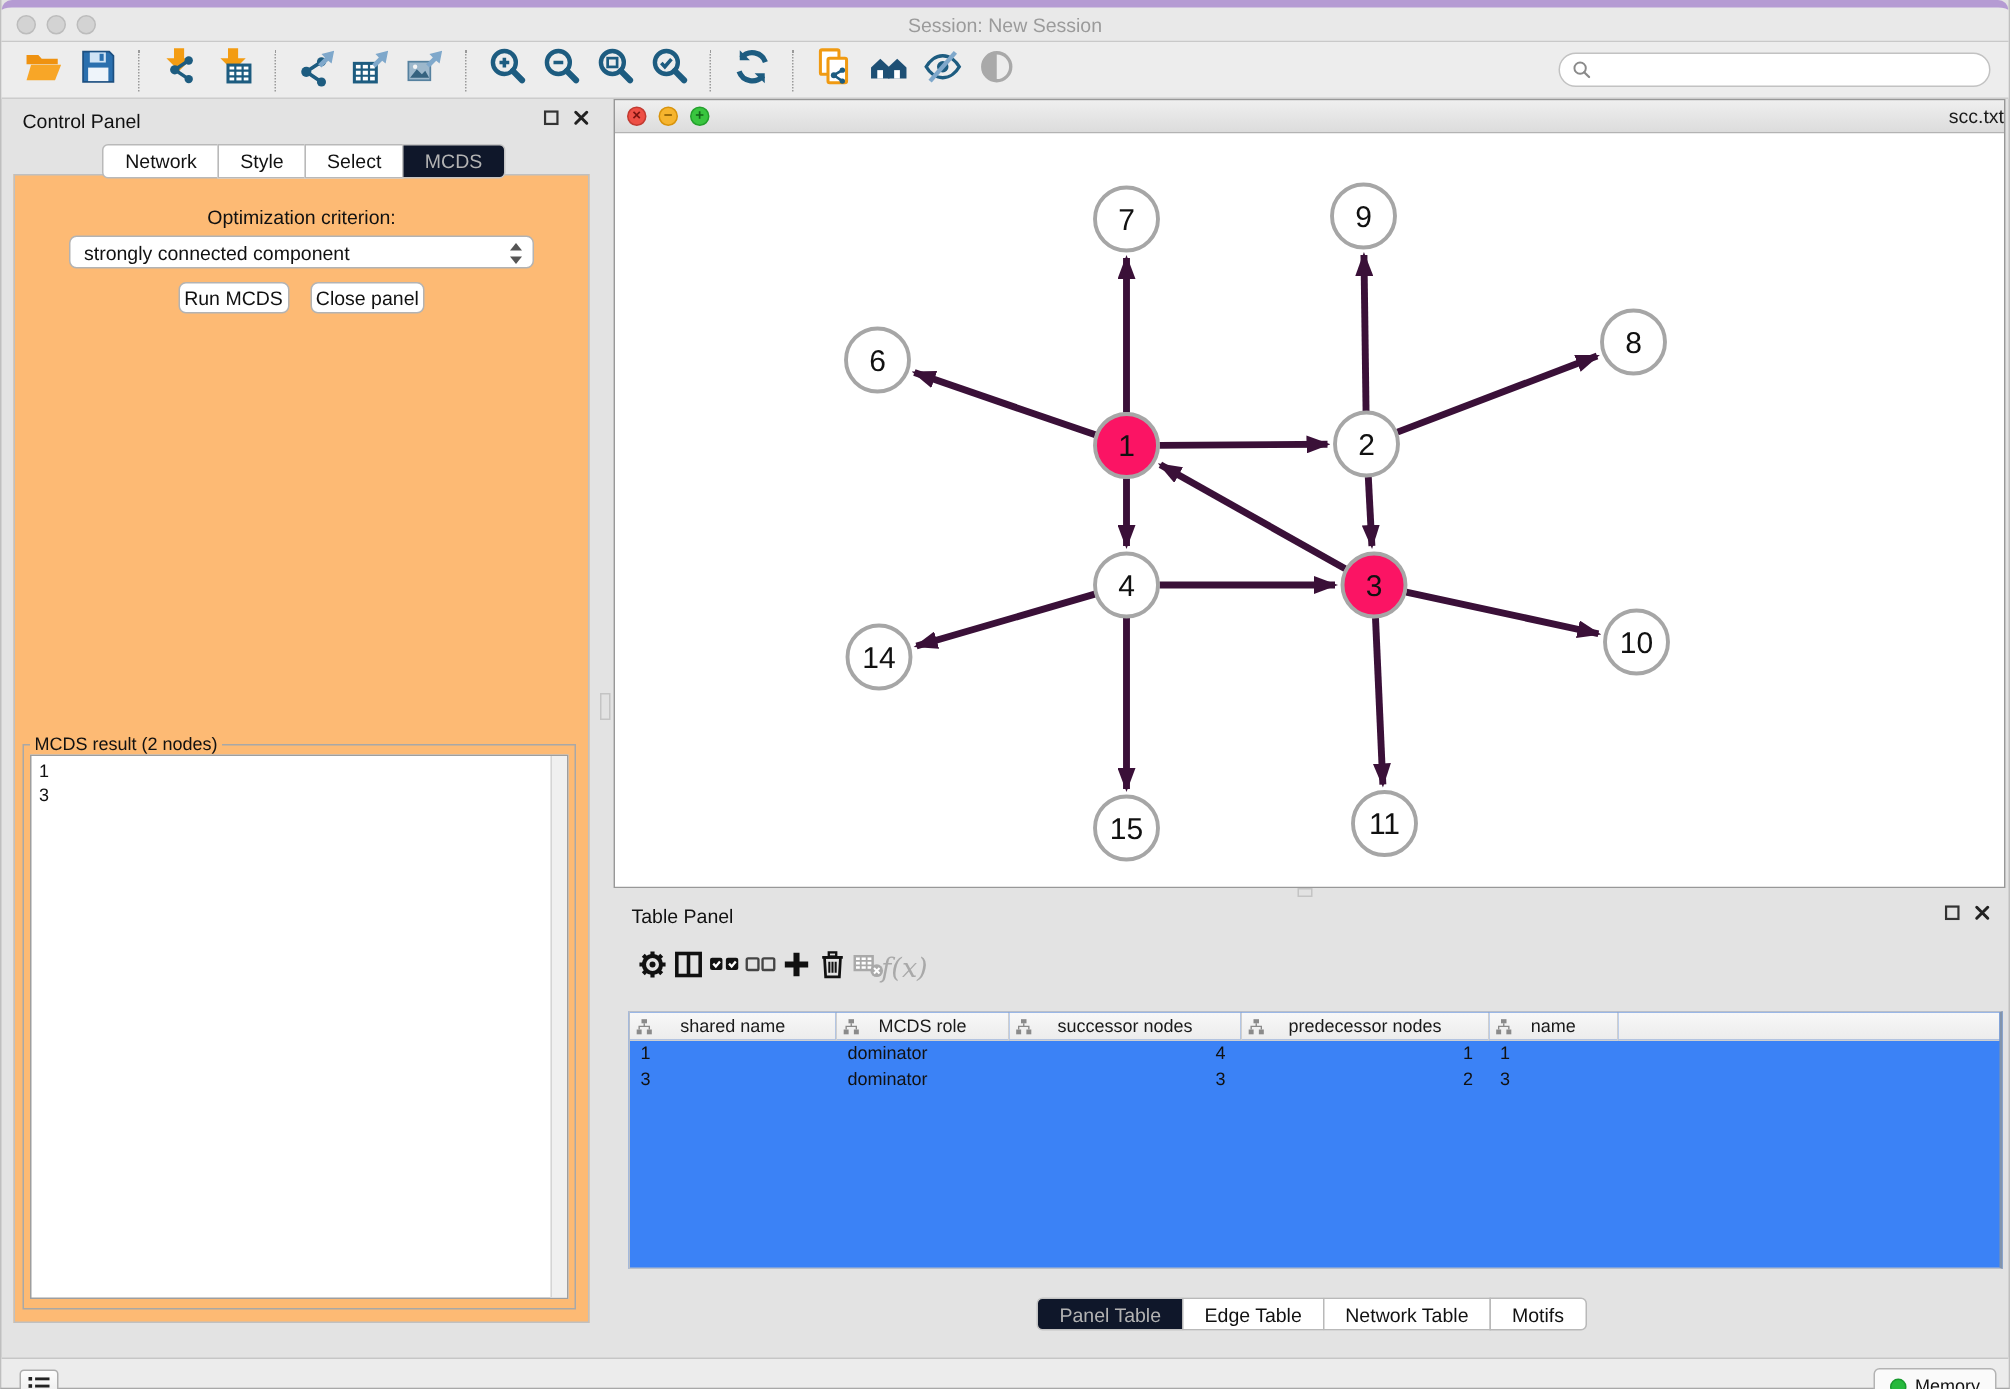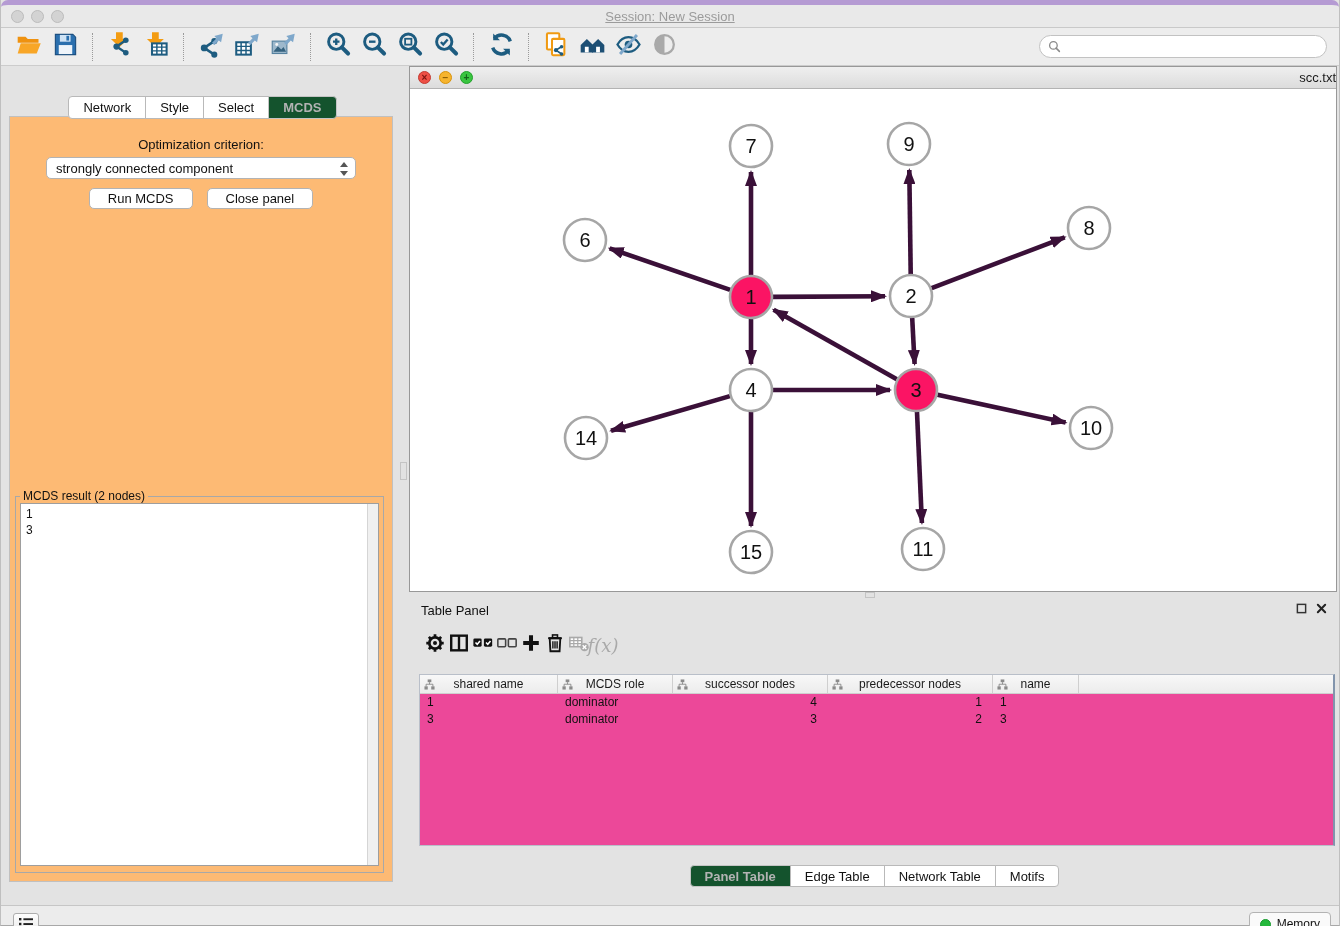--- a/index.html
+++ b/index.html
@@ -5,21 +5,21 @@
   * { margin:0; padding:0; box-sizing:border-box; }
   html,body { width:1340px; height:926px; overflow:hidden; }
   body { font-family:"Liberation Sans", sans-serif; background:#e3e3e3; position:relative; }
   #app { position:absolute; inset:0; border-left:1px solid #bfbfbf; border-right:1px solid #bfbfbf; border-bottom:1px solid #a8a8a8; }
 
   
   .titlebar { position:absolute; top:0; left:0; right:0; height:28px; background:#e9e9e9;
     border-top:5px solid #b59bd3; border-radius:7px 7px 0 0; border-bottom:1px solid #c9c9c9; }
   .traffic { position:absolute; top:5px; left:10px; display:flex; gap:7px; }
   .tl { width:13px; height:13px; border-radius:50%; background:#d3d3d3; border:1px solid #bcbcbc; }
-  .titlebar .title { position:absolute; left:0; right:0; top:4px; text-align:center; font-size:13px; color:#9b9b9b;text-decoration:underline; }
+  .titlebar .title { position:absolute; left:0; right:0; top:4px; text-align:center; font-size:13px; color:#9b9b9b; }
 
   
   .main-toolbar { position:absolute; top:28px; left:0; right:0; height:38px; background:#ededed;
     border-bottom:1px solid #cccccc; display:flex; align-items:center; padding-left:10px; }
   .tb-btn { width:36px; height:32px; display:flex; align-items:center; justify-content:center; }
   .tb-btn svg { width:27px; height:27px; }
   .tb-sep { width:1px; height:28px; border-left:1px dotted #9a9a9a; margin:0 9px; }
   .search-wrap { margin-left:auto; margin-right:12px; width:288px; height:23px; background:#fff;
     border:1px solid #c2c2c2; border-radius:12px; display:flex; align-items:center; padding:0 8px; }
   .search-wrap input { border:none; outline:none; flex:1; font-size:12px; background:transparent; margin-left:5px; }
@@ -27,28 +27,28 @@
   
   .control-panel { position:absolute; left:6px; top:66px; width:392px; height:820px; }
   .panel-head { position:relative; height:26px; }
   .panel-head .ph-title { position:absolute; left:8px; top:7px; font-size:13px; color:#111; }
   .panel-icons { position:absolute; right:6px; top:7px; display:flex; gap:9px; }
   .panel-icons svg { width:11px; height:11px; }
   .cp-tabs { position:absolute; top:30px; left:0; right:0; display:flex; justify-content:center; z-index:2; }
   .tab { font-size:13px; padding:3px 14px; background:#fff; border:1px solid #b9b9b9; margin-left:-1px; color:#111; }
   .tab:first-child { border-radius:4px 0 0 4px; }
   .tab:last-child { border-radius:0 4px 4px 0; }
-  .tab.selected { background:#14532d; color:#b3b3b3; border-color:#c4c4c4;font-weight:bold; }
+  .tab.selected { background:#0f172a; color:#b3b3b3; border-color:#c4c4c4; }
   .cp-body { position:absolute; top:50px; left:2px; right:6px; bottom:4px; border:1px solid #c0c0c0; background:#fdba74; }
   .opt-label { position:absolute; top:20px; left:0; right:0; text-align:center; font-size:13px; color:#111; }
   .dropdown { position:absolute; top:40px; left:36px; width:310px; height:22px; background:#fff;
     border:1px solid #b3b3b3; border-radius:5px; display:flex; align-items:center; font-size:13px; padding-left:9px; color:#111; }
   .dropdown .stepper { position:absolute; right:6px; top:3px; }
   .btn-row { position:absolute; top:71px; left:0; right:0; display:flex; justify-content:center; gap:14px; }
-  .push-btn { font-size:13px; background:#fff; border:1px solid #b3b3b3; border-radius:5px; padding:2px 18px; color:#111; height:21px; }
+  .push-btn { font-size:13px; background:#fff; border:1px solid #b3b3b3; border-radius:5px; padding:2px 3px; color:#111; height:21px; }
   fieldset.result { position:absolute; left:5px; right:8px; top:372px; bottom:8px; border:1px solid #a8a8a8; }
   fieldset.result legend { font-size:12px; color:#111; margin-left:4px; padding:0 3px; }
   .result-area { position:absolute; left:4px; right:4px; top:0px; bottom:6px; background:#fff; border:1px solid #9e9e9e; }
   .result-area .lines { padding:2px 5px; font-size:12px; line-height:16px; color:#111; }
   .result-scroll { position:absolute; right:0; top:0; bottom:0; width:11px; background:#f0f0f0; border-left:1px solid #d5d5d5; }
 
   
   .net-window { position:absolute; left:408px; top:66px; width:928px; height:526px; border:1px solid #989898; background:#fff; }
   .net-titlebar { position:relative; height:22px; background:linear-gradient(#efefef,#dcdcdc); border-bottom:1px solid #b3b3b3; }
   .net-traffic { position:absolute; left:8px; top:4px; display:flex; gap:8px; }
@@ -60,21 +60,21 @@
   .net-titlebar .title { position:absolute; left:0; right:0; top:3px; text-align:right; font-size:13px; color:#1a1a1a; }
   .net-canvas { position:absolute; left:0; right:0; top:22px; bottom:0; background:#fff; }
   .net-canvas svg { position:absolute; inset:0; }
 
   
   .table-panel { position:absolute; left:408px; top:596px; width:932px; height:294px; }
   .tp-toolbar { position:absolute; top:28px; left:14px; height:42px; display:flex; align-items:center; gap:0; }
   .tp-toolbar .ti { display:flex; align-items:center; justify-content:center; width:24px; height:24px; }
   .tp-toolbar svg { width:22px; height:22px; }
   .fx { font-family:"DejaVu Serif", serif; font-style:italic; font-size:18px; color:#a9a9a9; }
-  .node-table { position:absolute; left:10px; right:6px; top:78px; height:172px; background:#ec4899;
+  .node-table { position:absolute; left:10px; right:6px; top:78px; height:172px; background:#3b82f6;
     border:1px solid #b9bfc9; border-right:2px solid #8294ac; overflow:hidden; }
   .nt-header { display:flex; height:19px; }
   .nt-hcell { position:relative; background:linear-gradient(#f8f8f8,#ececec); border-right:1px solid #cfcfcf;
     border-bottom:1px solid #cfcfcf; font-size:12px; color:#1a1a1a; display:flex; align-items:center; justify-content:center; flex:0 0 auto; }
   .nt-hcell .hier { position:absolute; left:4px; top:4px; }
   .nt-row { display:flex; height:17px; font-size:12px; color:#111; }
   .nt-cell { flex:0 0 auto; line-height:17px; }
   .tp-tabs { position:absolute; bottom:3px; left:0; right:0; display:flex; justify-content:center; }
   .tp-tabs .tab { height:22px; }
 
@@ -244,20 +244,31 @@
       <div class="search-wrap">
         <svg width="13" height="13" viewBox="0 0 24 24">
           <circle cx="10" cy="10" r="7" fill="none" stroke="#8a8a8a" stroke-width="2.4"></circle>
           <path d="M15 15l6 6" stroke="#8a8a8a" stroke-width="2.8" stroke-linecap="round"></path>
         </svg>
         <input placeholder="" value="" style="">
       </div>
     </div>
 
   <div class="control-panel">
+    <div class="panel-head">
+      <span class="ph-title">Control Panel</span>
+      <span class="panel-icons">
+        <svg viewBox="0 0 12 12">
+            <rect x="1.5" y="1.5" width="9" height="9" fill="none" stroke="#333" stroke-width="1.6"></rect>
+          </svg>
+        <svg viewBox="0 0 12 12">
+            <path d="M2 2l8 8M10 2l-8 8" stroke="#222" stroke-width="2.2" stroke-linecap="round"></path>
+          </svg>
+      </span>
+    </div>
     <div class="cp-tabs" id="cp-tabs">
         <div class="tab">Network</div>
         <div class="tab">Style</div>
         <div class="tab">Select</div>
         <div class="tab selected">MCDS</div>
       </div>
     <div class="cp-body">
       <div class="opt-label">Optimization criterion:</div>
       <div class="dropdown">
         <span>strongly connected component</span>

